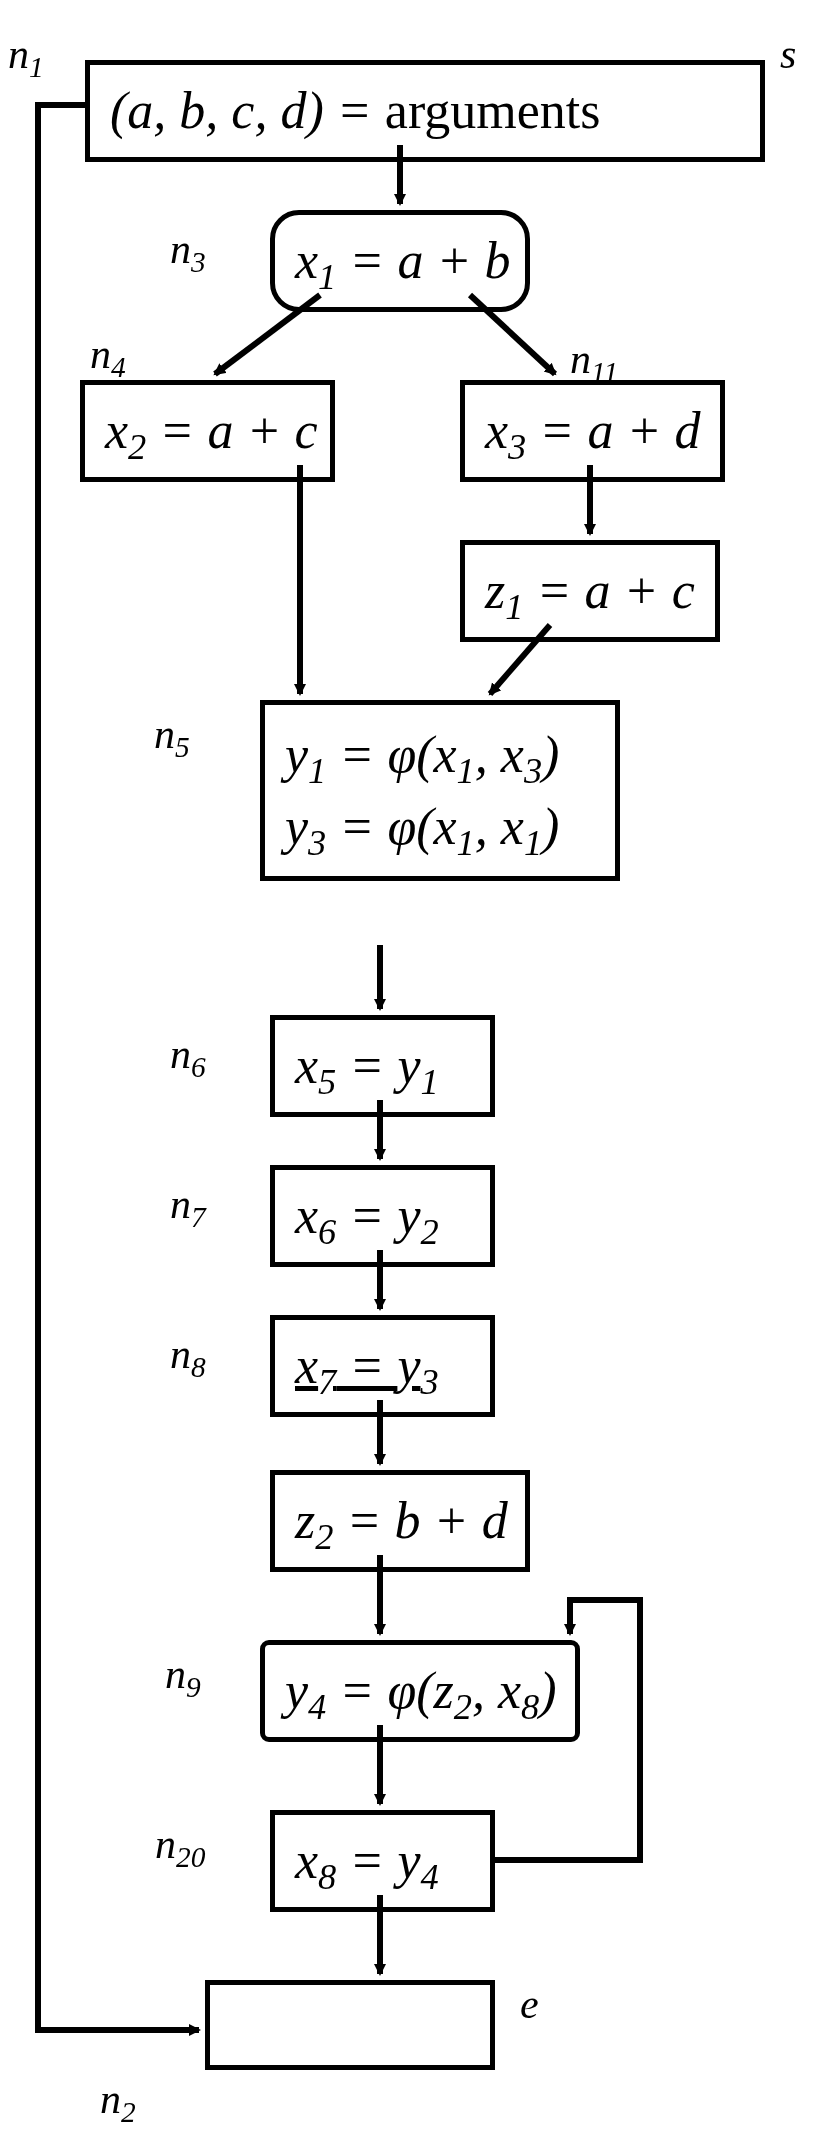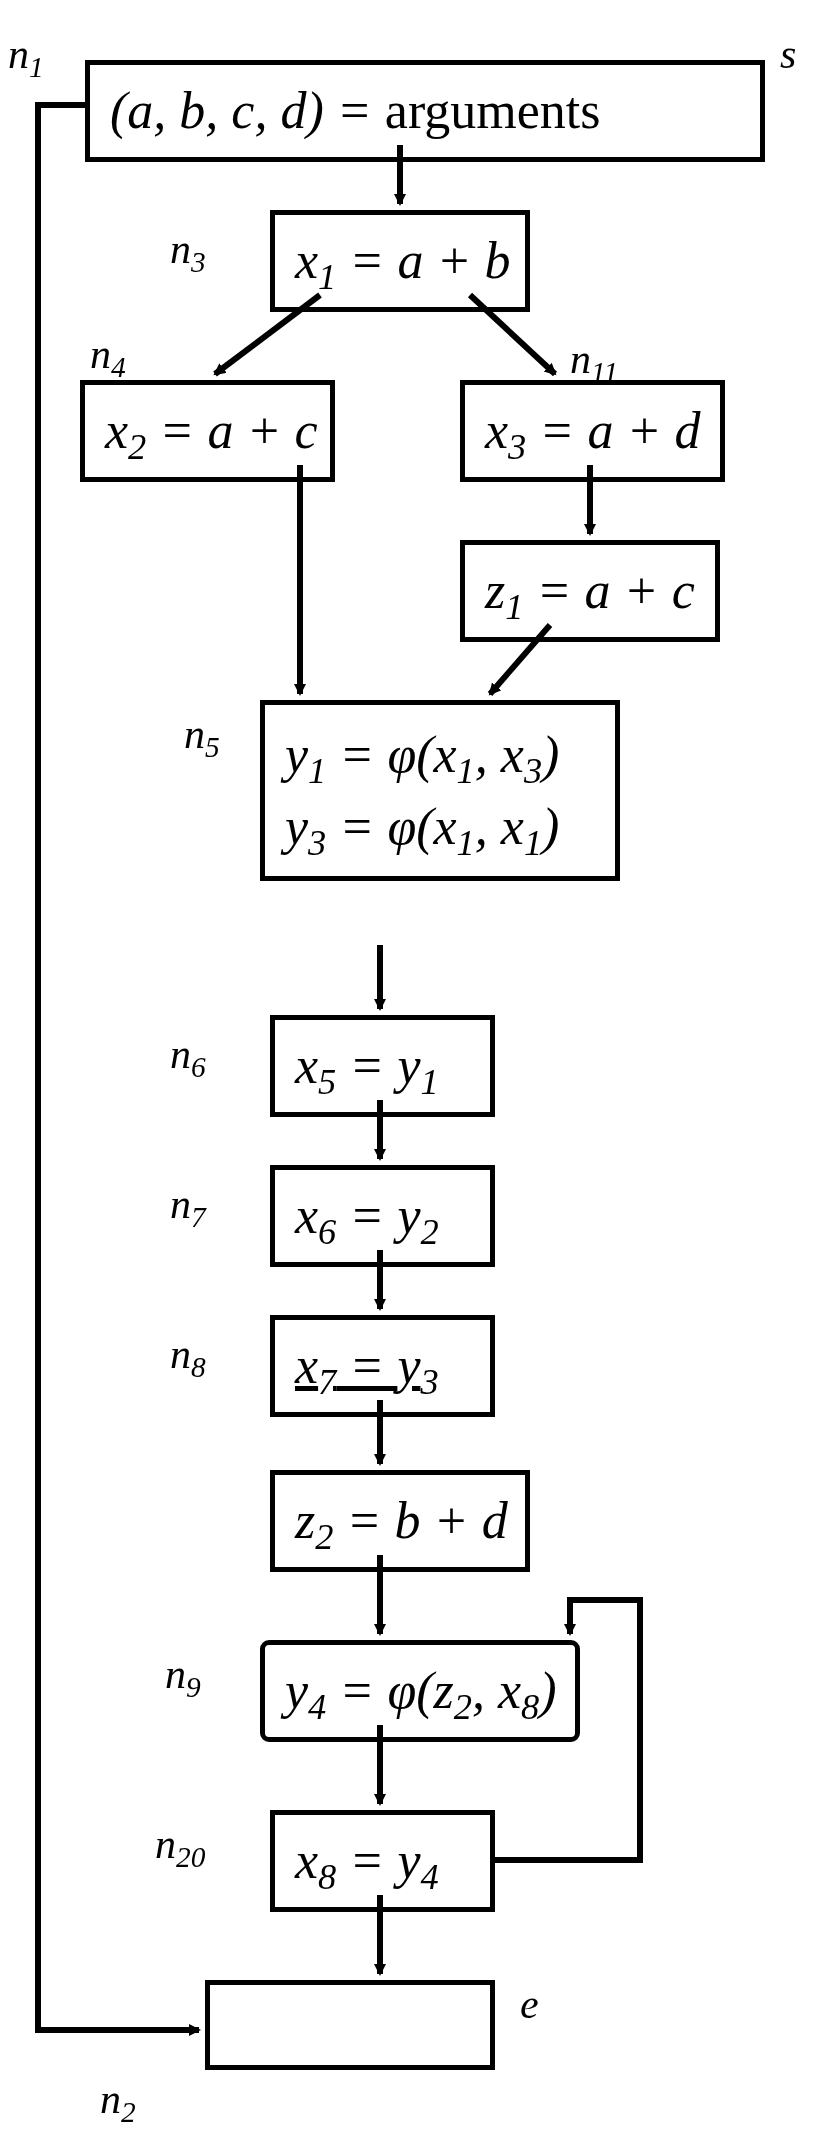--- a/index.html
+++ b/index.html
@@ -50,39 +50,39 @@
 <body>
 
 <div class="side-label" style="left:8px; top:30px;"><span>n<sub>1</sub></span></div>
 <div class="side-label" style="left:780px; top:30px;">s</div>
 
 <div class="node-box" style="left:85px; top:60px; width:680px;">
   (<i>a</i>, <i>b</i>, <i>c</i>, <i>d</i>) = <span style="font-style:normal">arguments</span>
 </div>
 
 <div class="node-label" style="left:170px; top:225px;">n<sub>3</sub></div>
-<div class="node-box" style="left:270px; top:210px; width:260px;">
+<div class="node-box" style="left:270px; top:210px; width:260px;border-radius:29px;">
   <i>x</i><sub>1</sub> = <i>a</i> + <i>b</i>
 </div>
 
 <div class="node-label" style="left:90px; top:330px;">n<sub>4</sub></div>
 <div class="node-box" style="left:80px; top:380px; width:255px;">
   <i>x</i><sub>2</sub> = <i>a</i> + <i>c</i>
 </div>
 
 <div class="node-label" style="left:570px; top:335px;">n<sub>11</sub></div>
 <div class="node-box" style="left:460px; top:380px; width:265px;">
   <i>x</i><sub>3</sub> = <i>a</i> + <i>d</i>
 </div>
 
 <div class="node-box" style="left:460px; top:540px; width:260px;">
   <i>z</i><sub>1</sub> = <i>a</i> + <i>c</i>
 </div>
 
-<div class="node-label" style="left:184px; top:710px;">n<sub>5</sub></div>
+<div class="node-label" style="left:154px; top:710px;">n<sub>5</sub></div>
 <div class="node-box multiline" style="left:260px; top:700px; width:360px;">
   <div><i>y</i><sub>1</sub> = <i>φ</i>(<i>x</i><sub>1</sub>, <i>x</i><sub>3</sub>)</div>
   <div><i>y</i><sub>3</sub> = <i>φ</i>(<i>x</i><sub>1</sub>, <i>x</i><sub>1</sub>)</div>
 </div>
 
 <div class="node-label" style="left:170px; top:1030px;">n<sub>6</sub></div>
 <div class="node-box" style="left:270px; top:1015px; width:225px;">
   <i>x</i><sub>5</sub> = <i>y</i><sub>1</sub>
 </div>
 

